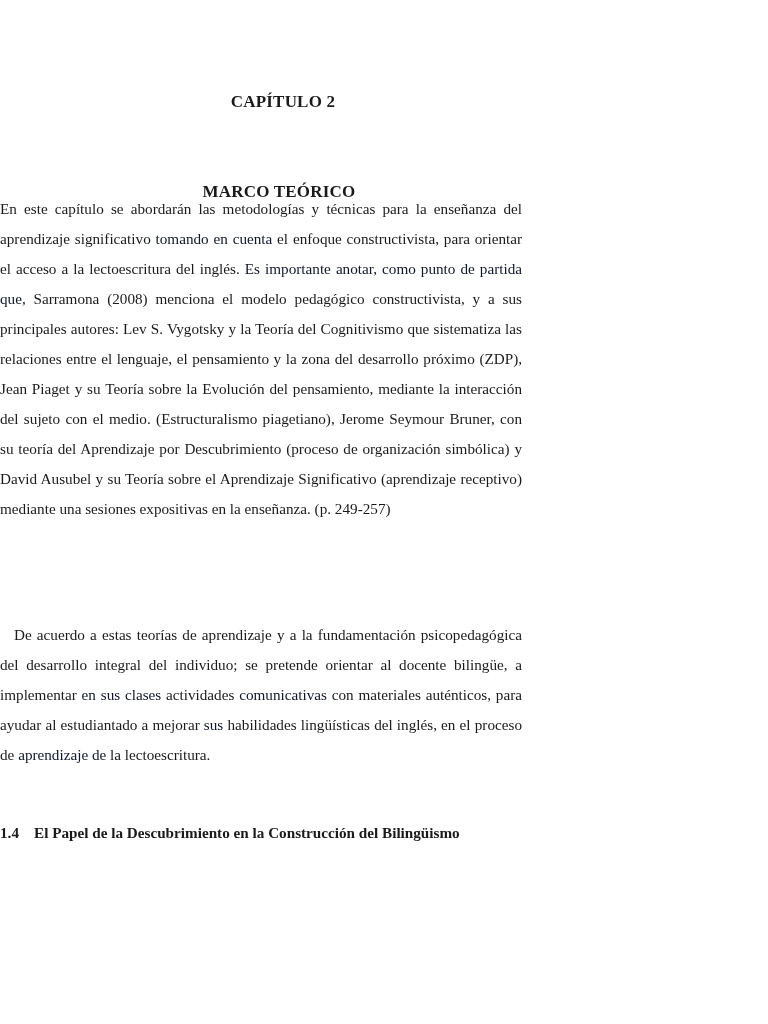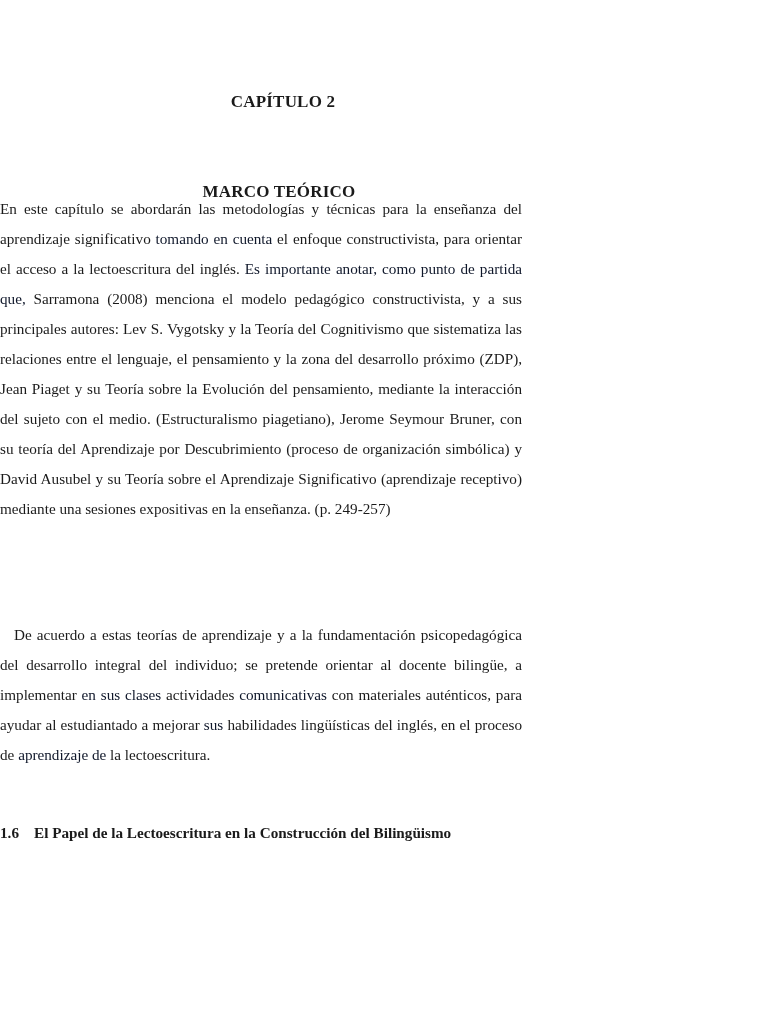--- a/index.html
+++ b/index.html
@@ -101,15 +101,15 @@
 <div class="page">
 
   <h1 class="chapter-heading" id="chapter-number-heading">CAPÍTULO 2</h1>
 
   <h1 class="chapter-heading" id="chapter-title-heading">MARCO TEÓRICO</h1>
 
   <p class="body-paragraph justify-all" id="paragraph-one"><span>En este capítulo se abordarán las metodologías y técnicas para la enseñanza del aprendizaje significativo </span><span class="revision">tomando en cuenta</span><span> el enfoque constructivista, para orientar el acceso a la lectoescritura del inglés. </span><span class="revision">Es importante anotar, como punto de partida que,</span><span> Sarramona (2008) menciona el modelo pedagógico constructivista, y a sus principales autores: Lev S. Vygotsky y la Teoría del Cognitivismo que sistematiza las relaciones entre el lenguaje, el pensamiento y la zona  del desarrollo próximo (ZDP), Jean Piaget y su  Teoría sobre la Evolución del pensamiento, mediante la interacción del sujeto con el medio. (Estructuralismo piagetiano), Jerome Seymour Bruner, con su teoría del Aprendizaje por Descubrimiento (proceso de organización simbólica) y David Ausubel y su Teoría sobre el Aprendizaje Significativo (aprendizaje receptivo) mediante una sesiones expositivas en la enseñanza. (p. 249-257)</span></p>
 
   <p class="body-paragraph justify-all indent-small" id="paragraph-two"><span>De acuerdo a estas teorías de aprendizaje y a la fundamentación psicopedagógica del desarrollo integral del individuo; se pretende orientar al docente bilingüe, a implementar </span><span class="revision">en sus clases</span><span> actividades </span><span class="revision">comunicativas</span><span> con materiales auténticos, para ayudar al estudiantado  a mejorar </span><span class="revision">sus</span><span> habilidades lingüísticas del inglés, en el proceso de </span><span class="revision">aprendizaje de</span><span> la lectoescritura.</span></p>
 
-  <h2 class="section-heading"><span class="section-number">1.6</span><span class="section-title-text">El Papel de la Lectoescritura en la Construcción del Bilingüismo</span></h2>
+  <h2 class="section-heading"><span class="section-number">1.4</span><span class="section-title-text">El Papel de la Descubrimiento en la Construcción del Bilingüismo</span></h2>
 
 </div>
 
 </body></html>

